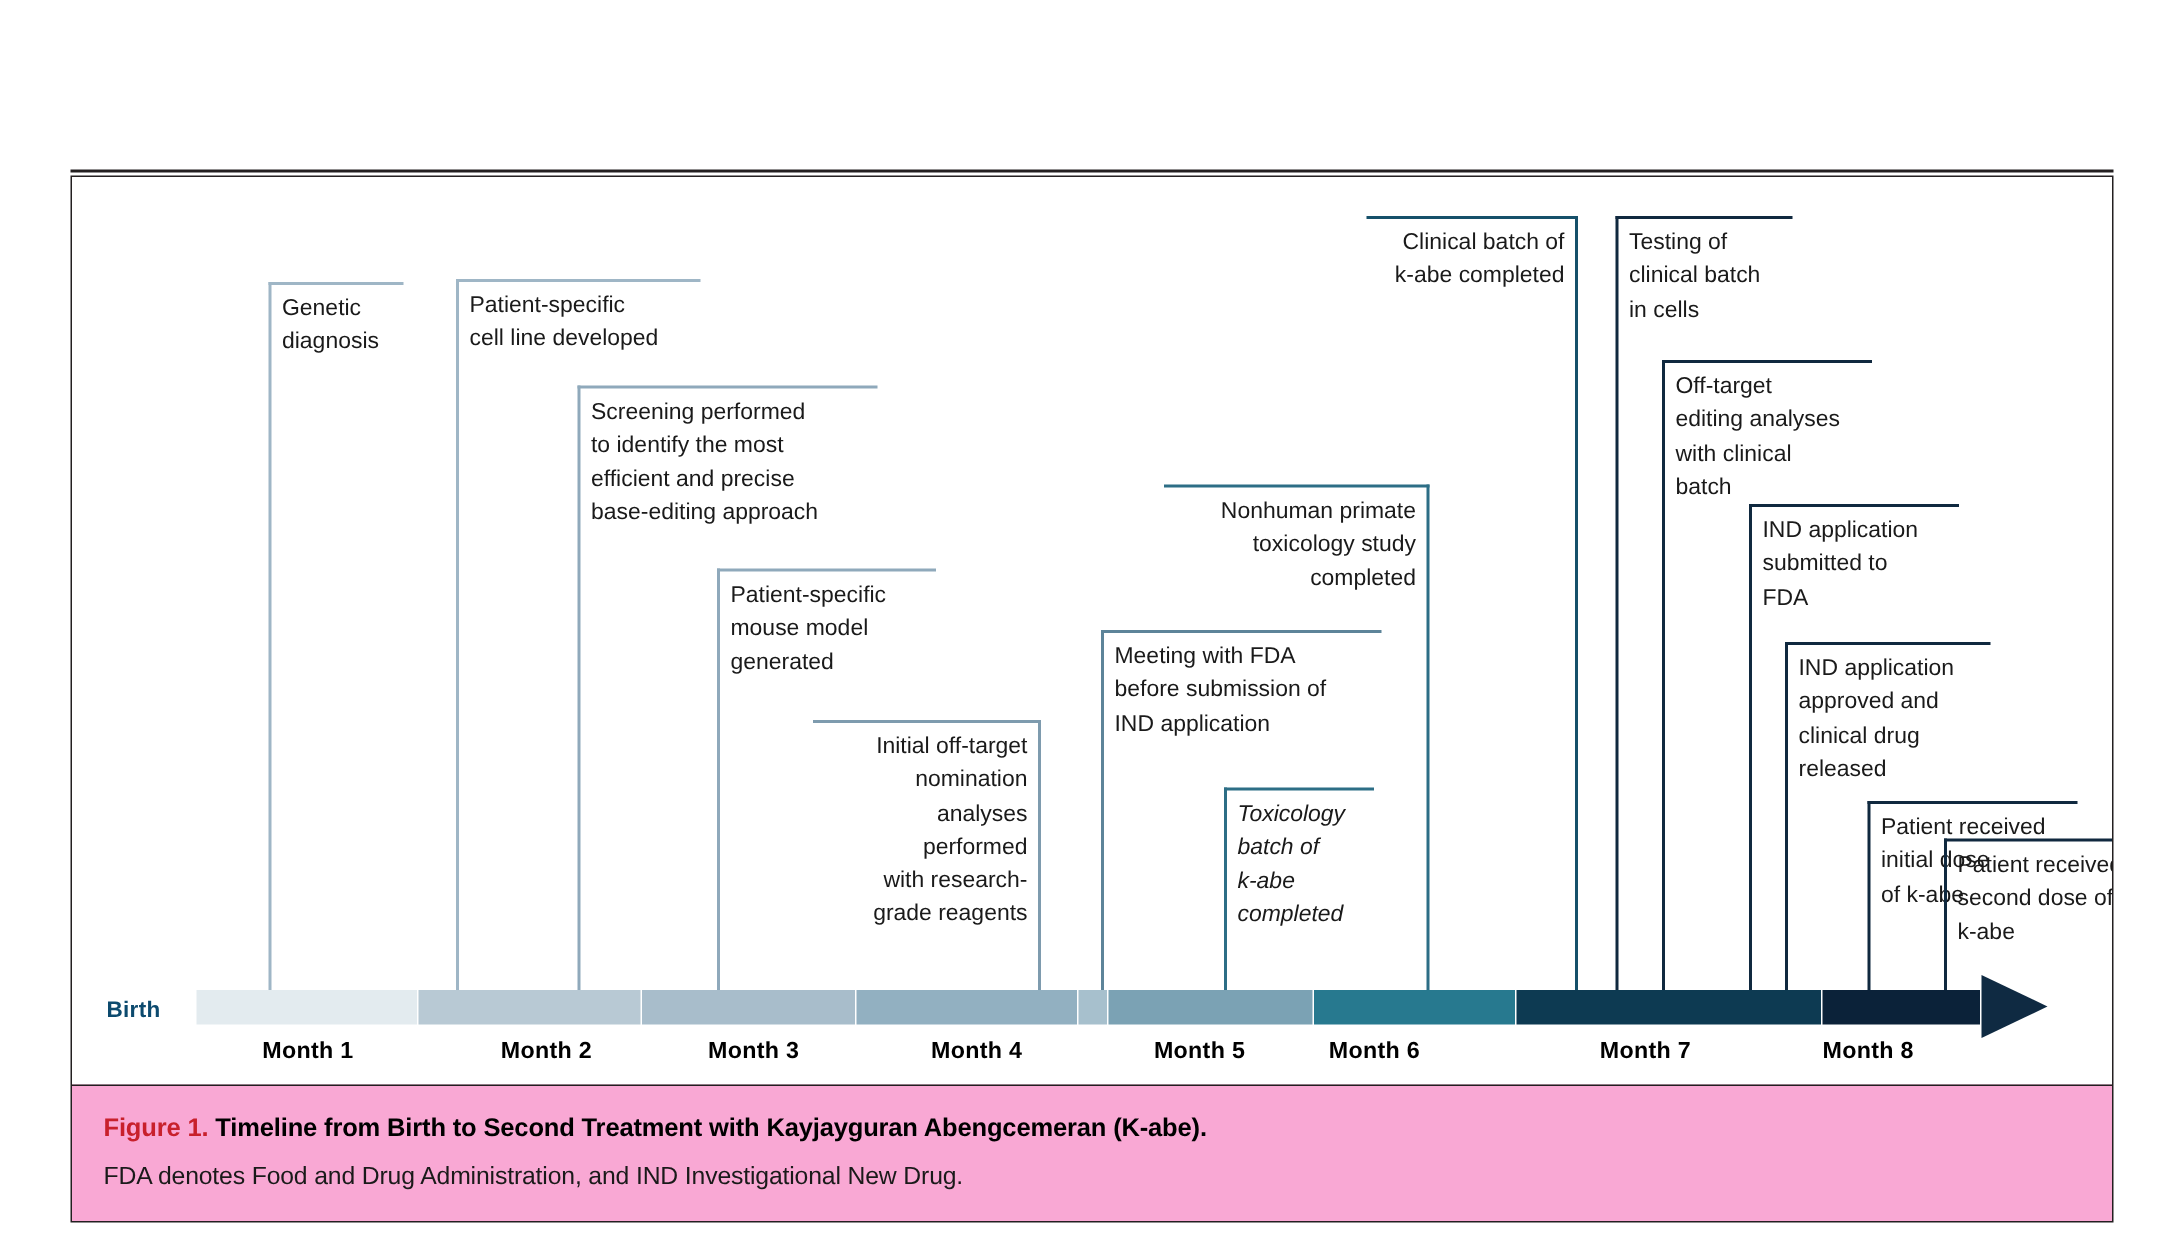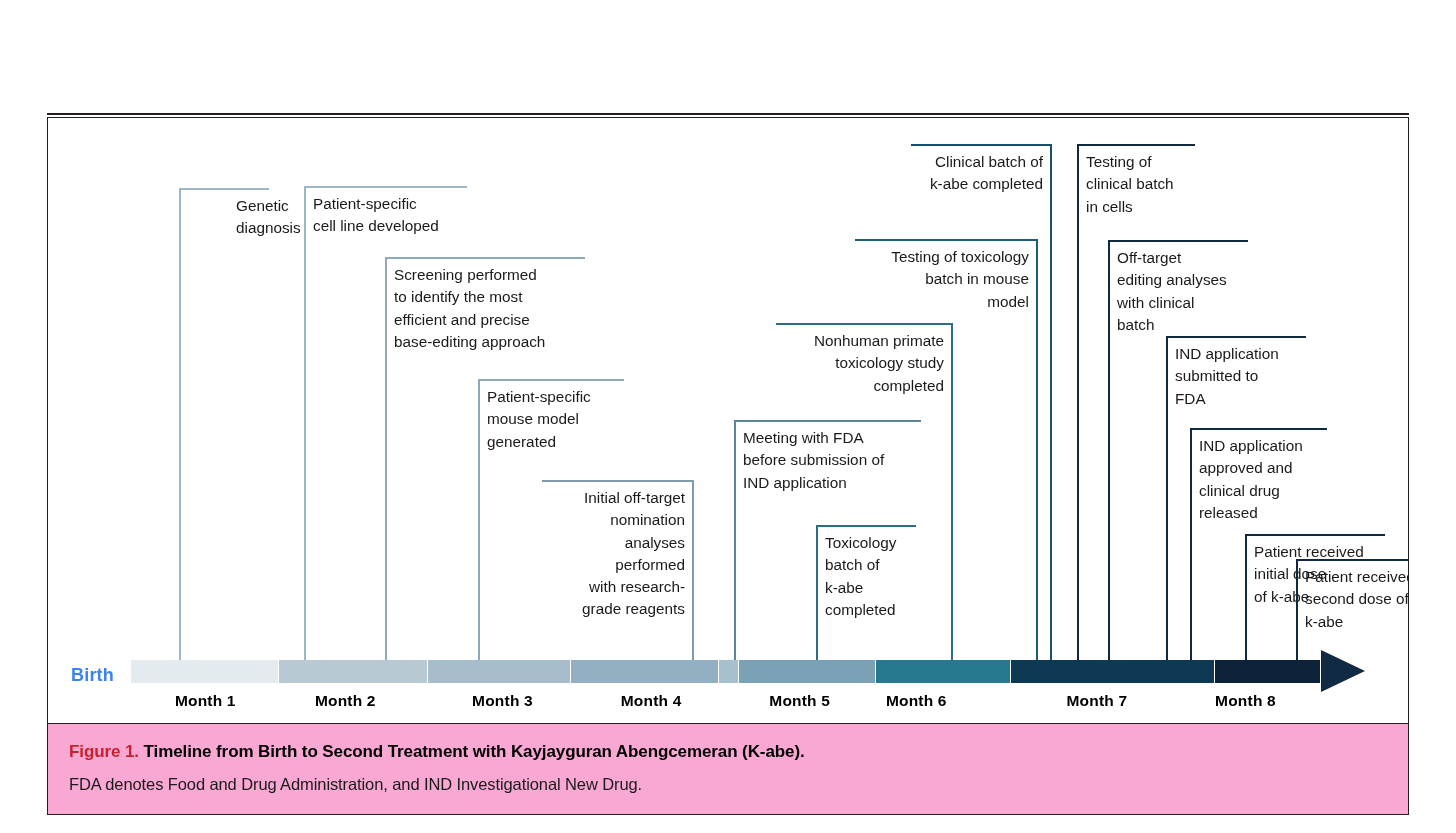--- a/index.html
+++ b/index.html
@@ -39,21 +39,21 @@
     position:absolute;left:0;top:0;width:1360px;height:605px;
     background:#fff;overflow:hidden;
   }
 
   
   .axis{
     position:absolute;left:0;top:541px;width:1360px;height:64px;
   }
   .birth-label{
     position:absolute;left:23px;top:6px;
-    font-size:18px;font-weight:bold;color:#3b82f6;
+    font-size:15px;font-weight:bold;color:#0c4a6e;
     letter-spacing:.2px;
   }
   .bar-track{
     position:absolute;left:83px;top:1px;height:23px;
   }
   .seg{position:absolute;top:0;height:23px;}
   .arrowhead{
     position:absolute;top:-10px;
     width:0;height:0;
     border-top:21.5px solid transparent;
@@ -118,33 +118,33 @@
             <div class="seg" style="left: 297px; width: 142px; background: rgb(168, 189, 203);"></div>
             <div class="seg" style="left: 440px; width: 147px; background: rgb(146, 176, 193);"></div>
             <div class="seg" style="left: 588px; width: 19px; background: rgb(167, 192, 205);"></div>
             <div class="seg" style="left: 608px; width: 136px; background: rgb(123, 162, 180);"></div>
             <div class="seg" style="left: 745px; width: 134px; background: rgb(39, 121, 143);"></div>
             <div class="seg" style="left: 880px; width: 203px; background: rgb(13, 58, 82);"></div>
             <div class="seg" style="left: 1084px; width: 105px; background: rgb(11, 34, 57);"></div>
             <div class="arrowhead" style="left: 1190px; border-left: 44px solid rgb(15, 42, 66);"></div>
           </div>
       <div class="month" style="left: 83px; width: 148.6px;">Month 1</div>
-          <div class="month" style="left: 223px; width: 148.6px; text-align: center;">Month 2</div>
+          <div class="month" style="left: 242px; width: 148.6px; text-align: center;">Month 2</div>
           <div class="month" style="left: 380.2px; width: 148.6px;">Month 3</div>
           <div class="month" style="left: 528.8px; width: 148.6px;">Month 4</div>
           <div class="month" style="left: 677.4px; width: 148.6px;">Month 5</div>
           <div class="month" style="left: 794px; width: 148.6px;">Month 6</div>
           <div class="month" style="left: 974.6px; width: 148.6px;">Month 7</div>
           <div class="month" style="left: 1123.2px; width: 148.6px;">Month 8</div>
         </div>
 
     <div class="event" style="left: 131px; top: 70px; width: 90px; height: 472px;">
           <div class="top-rule" style="left: 0px; top: 0px; width: 90px; background: rgb(159, 182, 198);"></div>
           <div class="stem" style="top: 0px; height: 472px; background: rgb(159, 182, 198); left: 0px;"></div>
-          <div class="txt" style="top: 7px; width: 77px; text-align: left; left: 9px; margin-left: 48px;">Genetic
+          <div class="txt" style="top: 7px; width: 77px; text-align: left; left: 9px;">Genetic
 diagnosis</div>
         </div>
         <div class="event" style="left: 256px; top: 68px; width: 163px; height: 474px;">
           <div class="top-rule" style="left: 0px; top: 0px; width: 163px; background: rgb(159, 182, 198);"></div>
           <div class="stem" style="top: 0px; height: 474px; background: rgb(159, 182, 198); left: 0px;"></div>
           <div class="txt" style="top: 7px; width: 150px; text-align: left; left: 9px;">Patient-specific
 cell line developed</div>
         </div>
         <div class="event" style="left: 337px; top: 139px; width: 200px; height: 403px;">
           <div class="top-rule" style="left: 0px; top: 0px; width: 200px; background: rgb(143, 169, 187);"></div>
@@ -181,31 +181,24 @@
         <div class="event" style="left: 728px; top: 205px; width: 177px; height: 337px;">
           <div class="top-rule" style="left: 0px; top: 0px; width: 177px; background: rgb(45, 110, 134);"></div>
           <div class="stem" style="top: 0px; height: 337px; background: rgb(45, 110, 134); right: 0px;"></div>
           <div class="txt" style="top: 7px; width: 164px; text-align: right; right: 9px;">Nonhuman primate
 toxicology study
 completed</div>
         </div>
         <div class="event" style="left: 768px; top: 407px; width: 100px; height: 135px;">
           <div class="top-rule" style="left: 0px; top: 0px; width: 100px; background: rgb(45, 110, 134);"></div>
           <div class="stem" style="top: 0px; height: 135px; background: rgb(45, 110, 134); left: 0px;"></div>
-          <div class="txt" style="top: 7px; width: 87px; text-align: left; left: 9px;">Toxicology
+          <div class="txt" style="top: 7px; width: 87px; text-align: left; left: 9px; font-style: italic;">Toxicology
 batch of
 k-abe
 completed</div>
-        </div>
-        <div class="event" style="left: 807px; top: 121px; width: 183px; height: 421px;">
-          <div class="top-rule" style="left: 0px; top: 0px; width: 183px; background: rgb(29, 92, 117);"></div>
-          <div class="stem" style="top: 0px; height: 421px; background: rgb(29, 92, 117); right: 0px;"></div>
-          <div class="txt" style="top: 7px; width: 170px; text-align: right; right: 9px;">Testing of toxicology
-batch in mouse
-model</div>
         </div>
         <div class="event" style="left: 863px; top: 26px; width: 141px; height: 516px;">
           <div class="top-rule" style="left: 0px; top: 0px; width: 141px; background: rgb(22, 80, 106);"></div>
           <div class="stem" style="top: 0px; height: 516px; background: rgb(22, 80, 106); right: 0px;"></div>
           <div class="txt" style="top: 7px; width: 128px; text-align: right; right: 9px;">Clinical batch of
 k-abe completed</div>
         </div>
         <div class="event" style="left: 1029px; top: 26px; width: 118px; height: 516px;">
           <div class="top-rule" style="left: 0px; top: 0px; width: 118px; background: rgb(16, 41, 63);"></div>
           <div class="stem" style="top: 0px; height: 516px; background: rgb(16, 41, 63); left: 0px;"></div>

